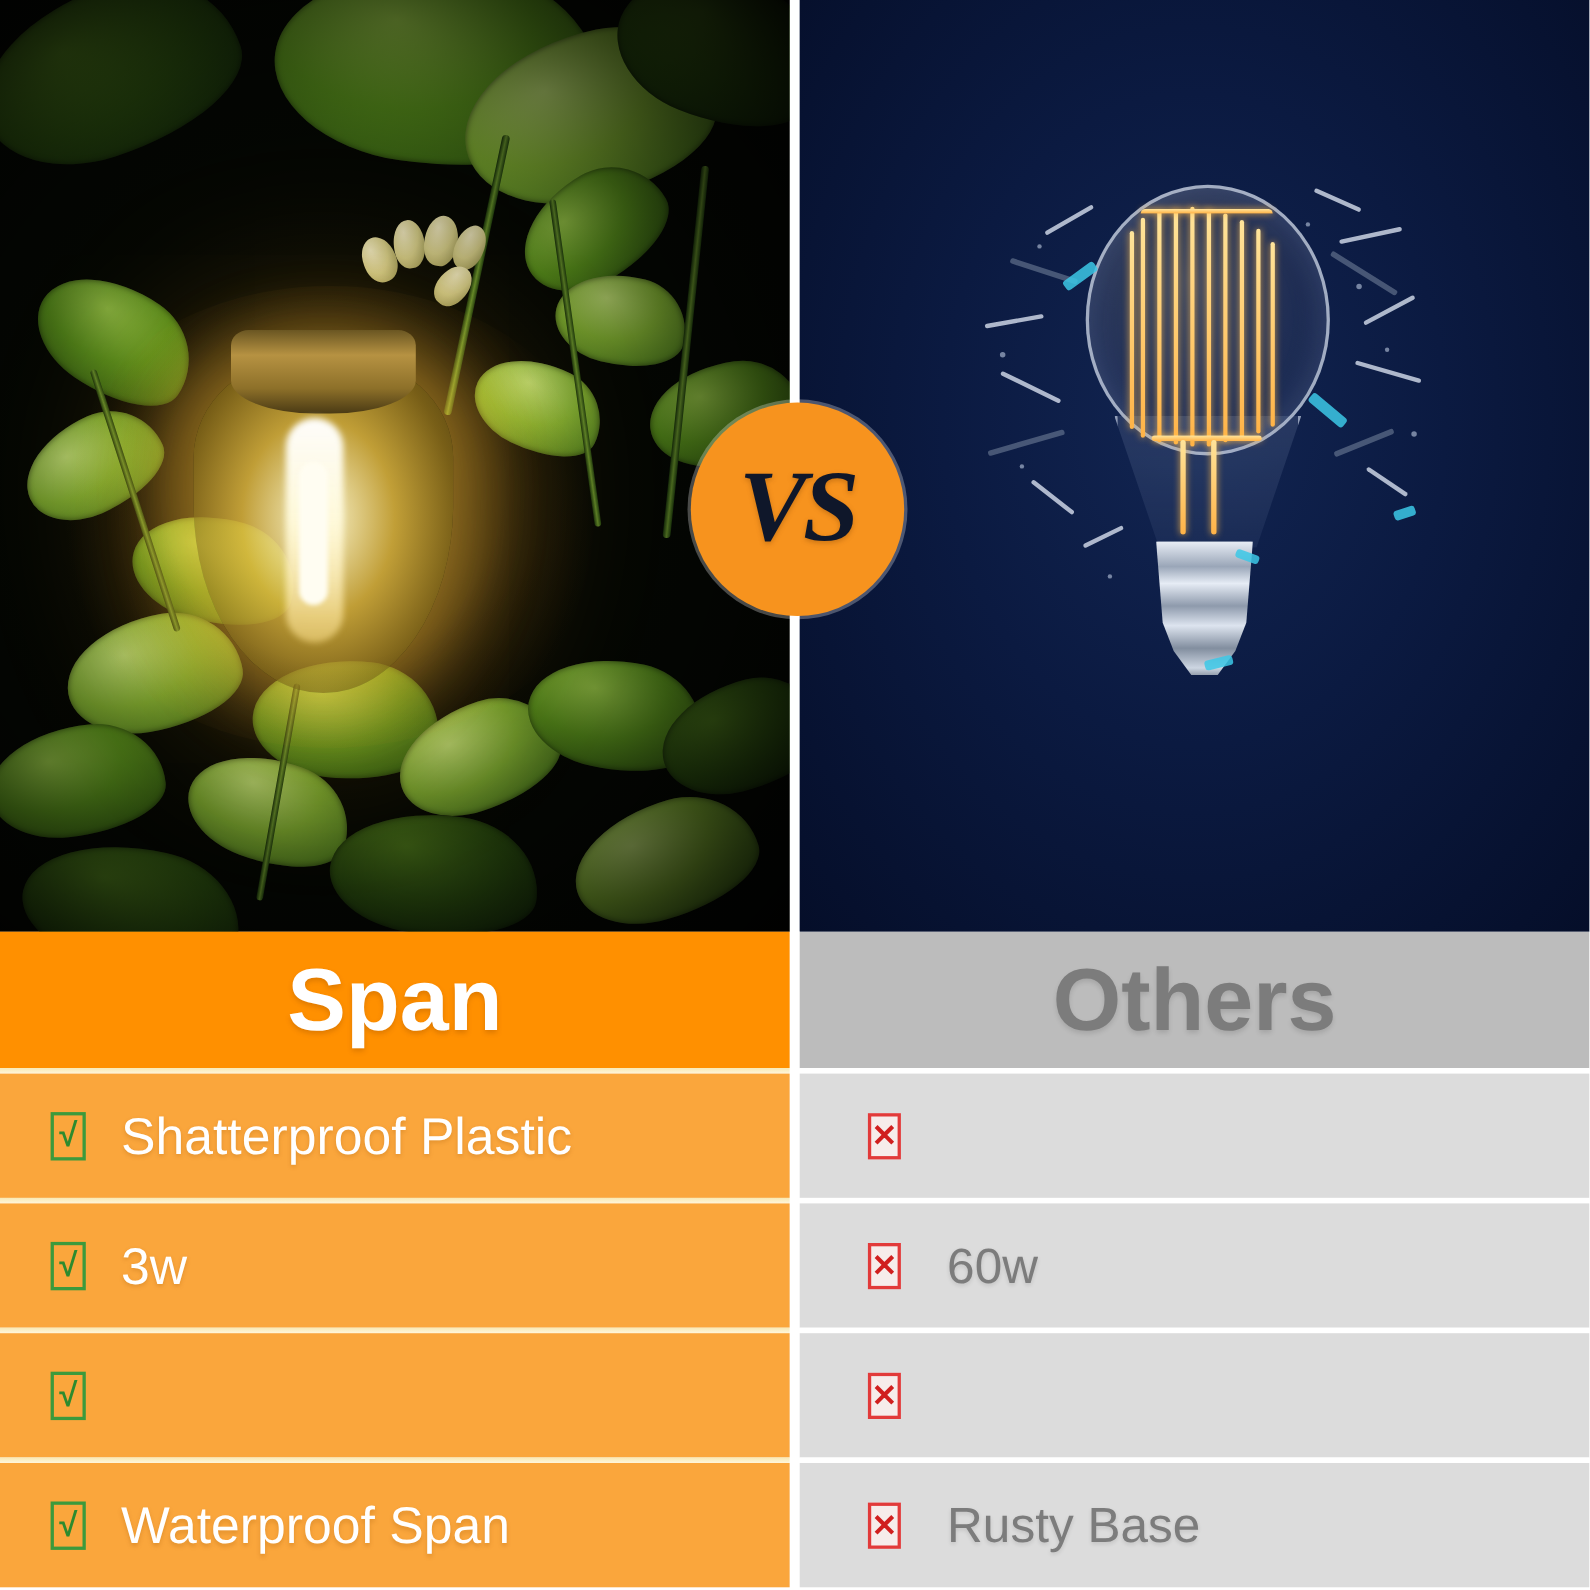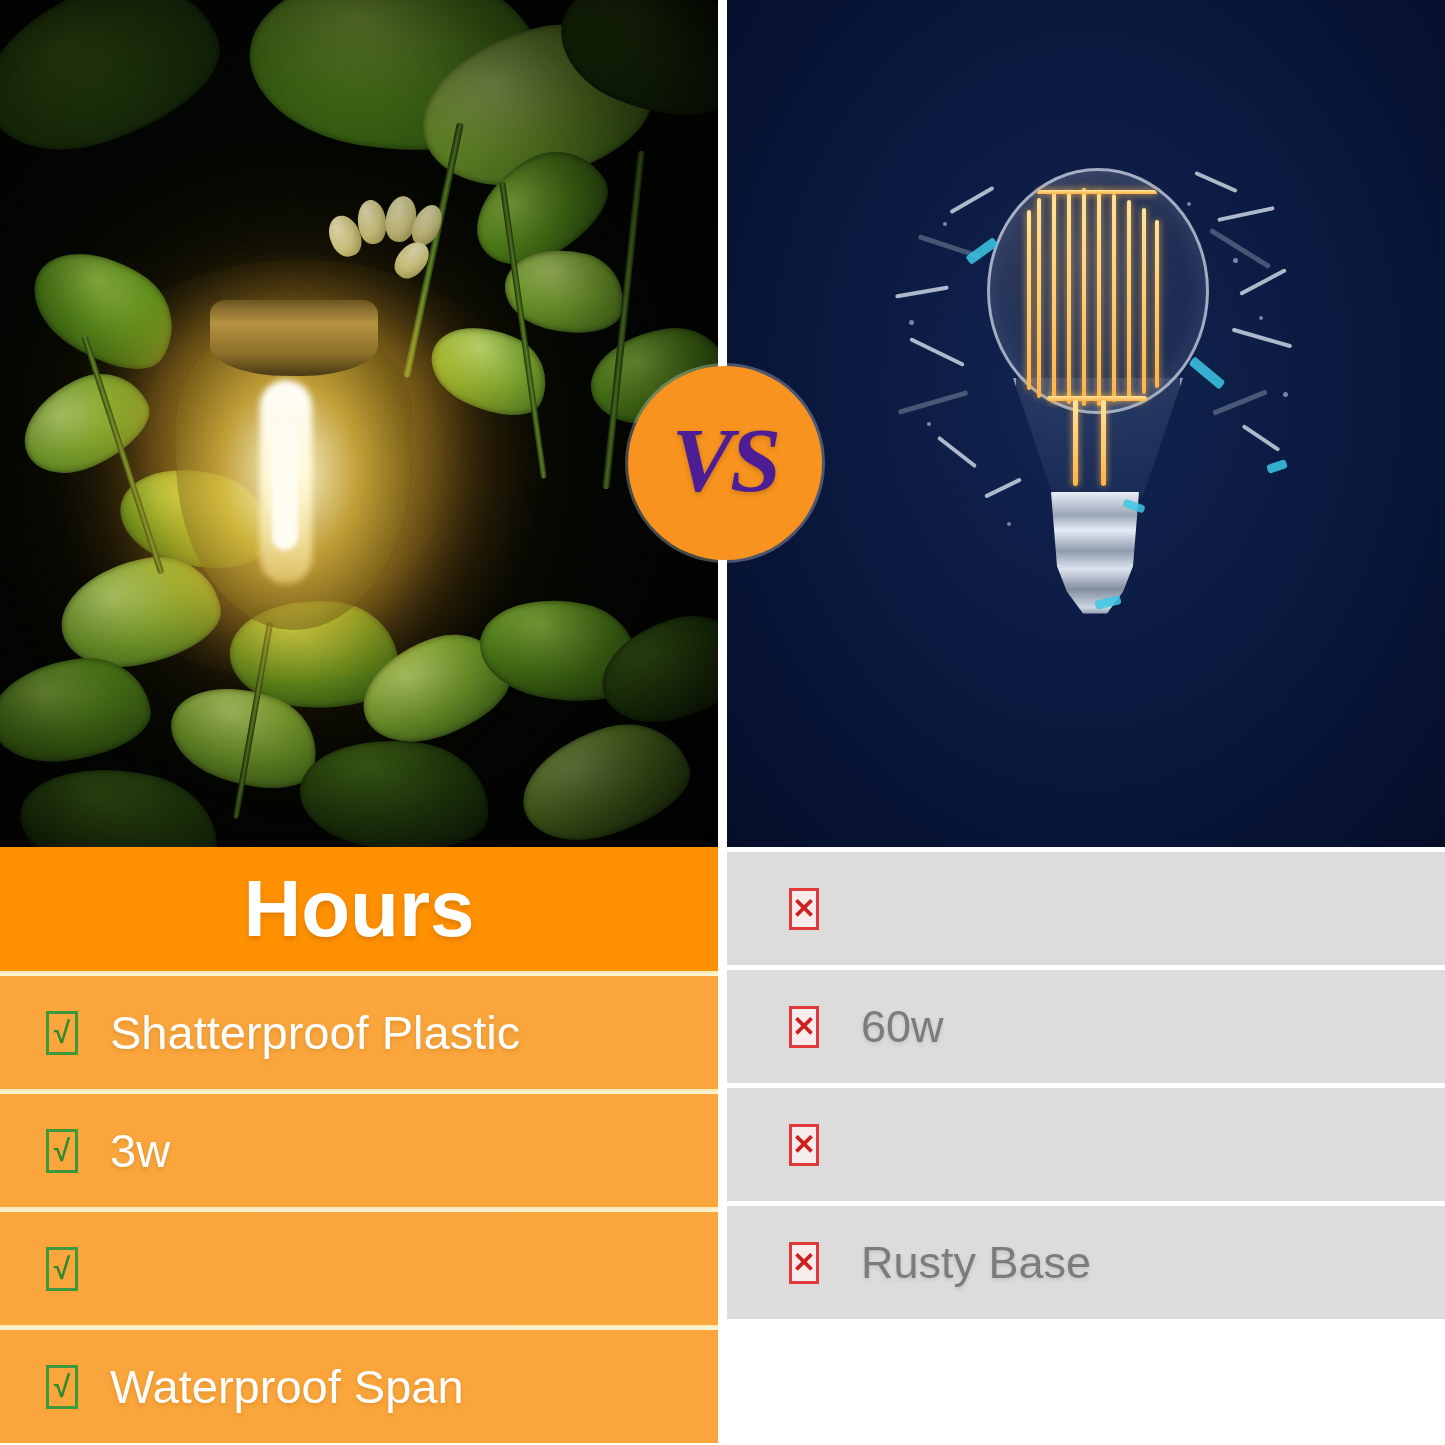--- a/index.html
+++ b/index.html
@@ -88,21 +88,21 @@
 
   
   .vs-badge{
     position:absolute;left:628px;top:366px;width:194px;height:194px;border-radius:50%;
     background:#F7931E;
     display:flex;align-items:center;justify-content:center;
     box-shadow:0 0 0 3px rgba(255,255,255,.28);
     z-index:5;
   }
   .vs-badge span{
-    color:#4c1d95;font-weight:700;font-style:italic;font-size:92px;letter-spacing:-3px;
+    color:#0f172a;font-weight:700;font-style:italic;font-size:92px;letter-spacing:-3px;
     font-family:"Liberation Serif", serif;text-shadow:0 2px 5px rgba(120,60,0,.35);
     transform:translateY(-3px);
   }
 
   
   .table{position:absolute;left:0;top:847px;width:1445px;height:598px;display:flex;}
   .col{position:relative;}
   .col.left{width:718px;}
   .col.gap{width:9px;background:#ffffff;}
   .col.right{width:718px;}
@@ -243,21 +243,21 @@
   </div>
 
   <div class="vs-badge">
     <span>VS</span>
   </div>
 
   <div class="table">
 
     <div class="col left">
       <div class="head ours">
-        <div class="head-txt">Hours</div>
+        <div class="head-txt">Span</div>
       </div>
       <div class="sep ours"></div>
 
       <div class="row ours">
         <div class="mark check">√</div>
         <div class="rtxt">Shatterproof Plastic</div>
       </div>
       <div class="sep ours"></div>
 
       <div class="row ours">
@@ -273,20 +273,23 @@
 
       <div class="row ours">
         <div class="mark check">√</div>
         <div class="rtxt">Waterproof Span</div>
       </div>
     </div>
 
     <div class="col gap"></div>
 
     <div class="col right">
+      <div class="head others">
+        <div class="head-txt">Others</div>
+      </div>
       <div class="sep others"></div>
 
       <div class="row others">
         <div class="mark cross">✕</div>
       </div>
       <div class="sep others"></div>
 
       <div class="row others">
         <div class="mark cross">✕</div>
         <div class="rtxt">60w</div>

